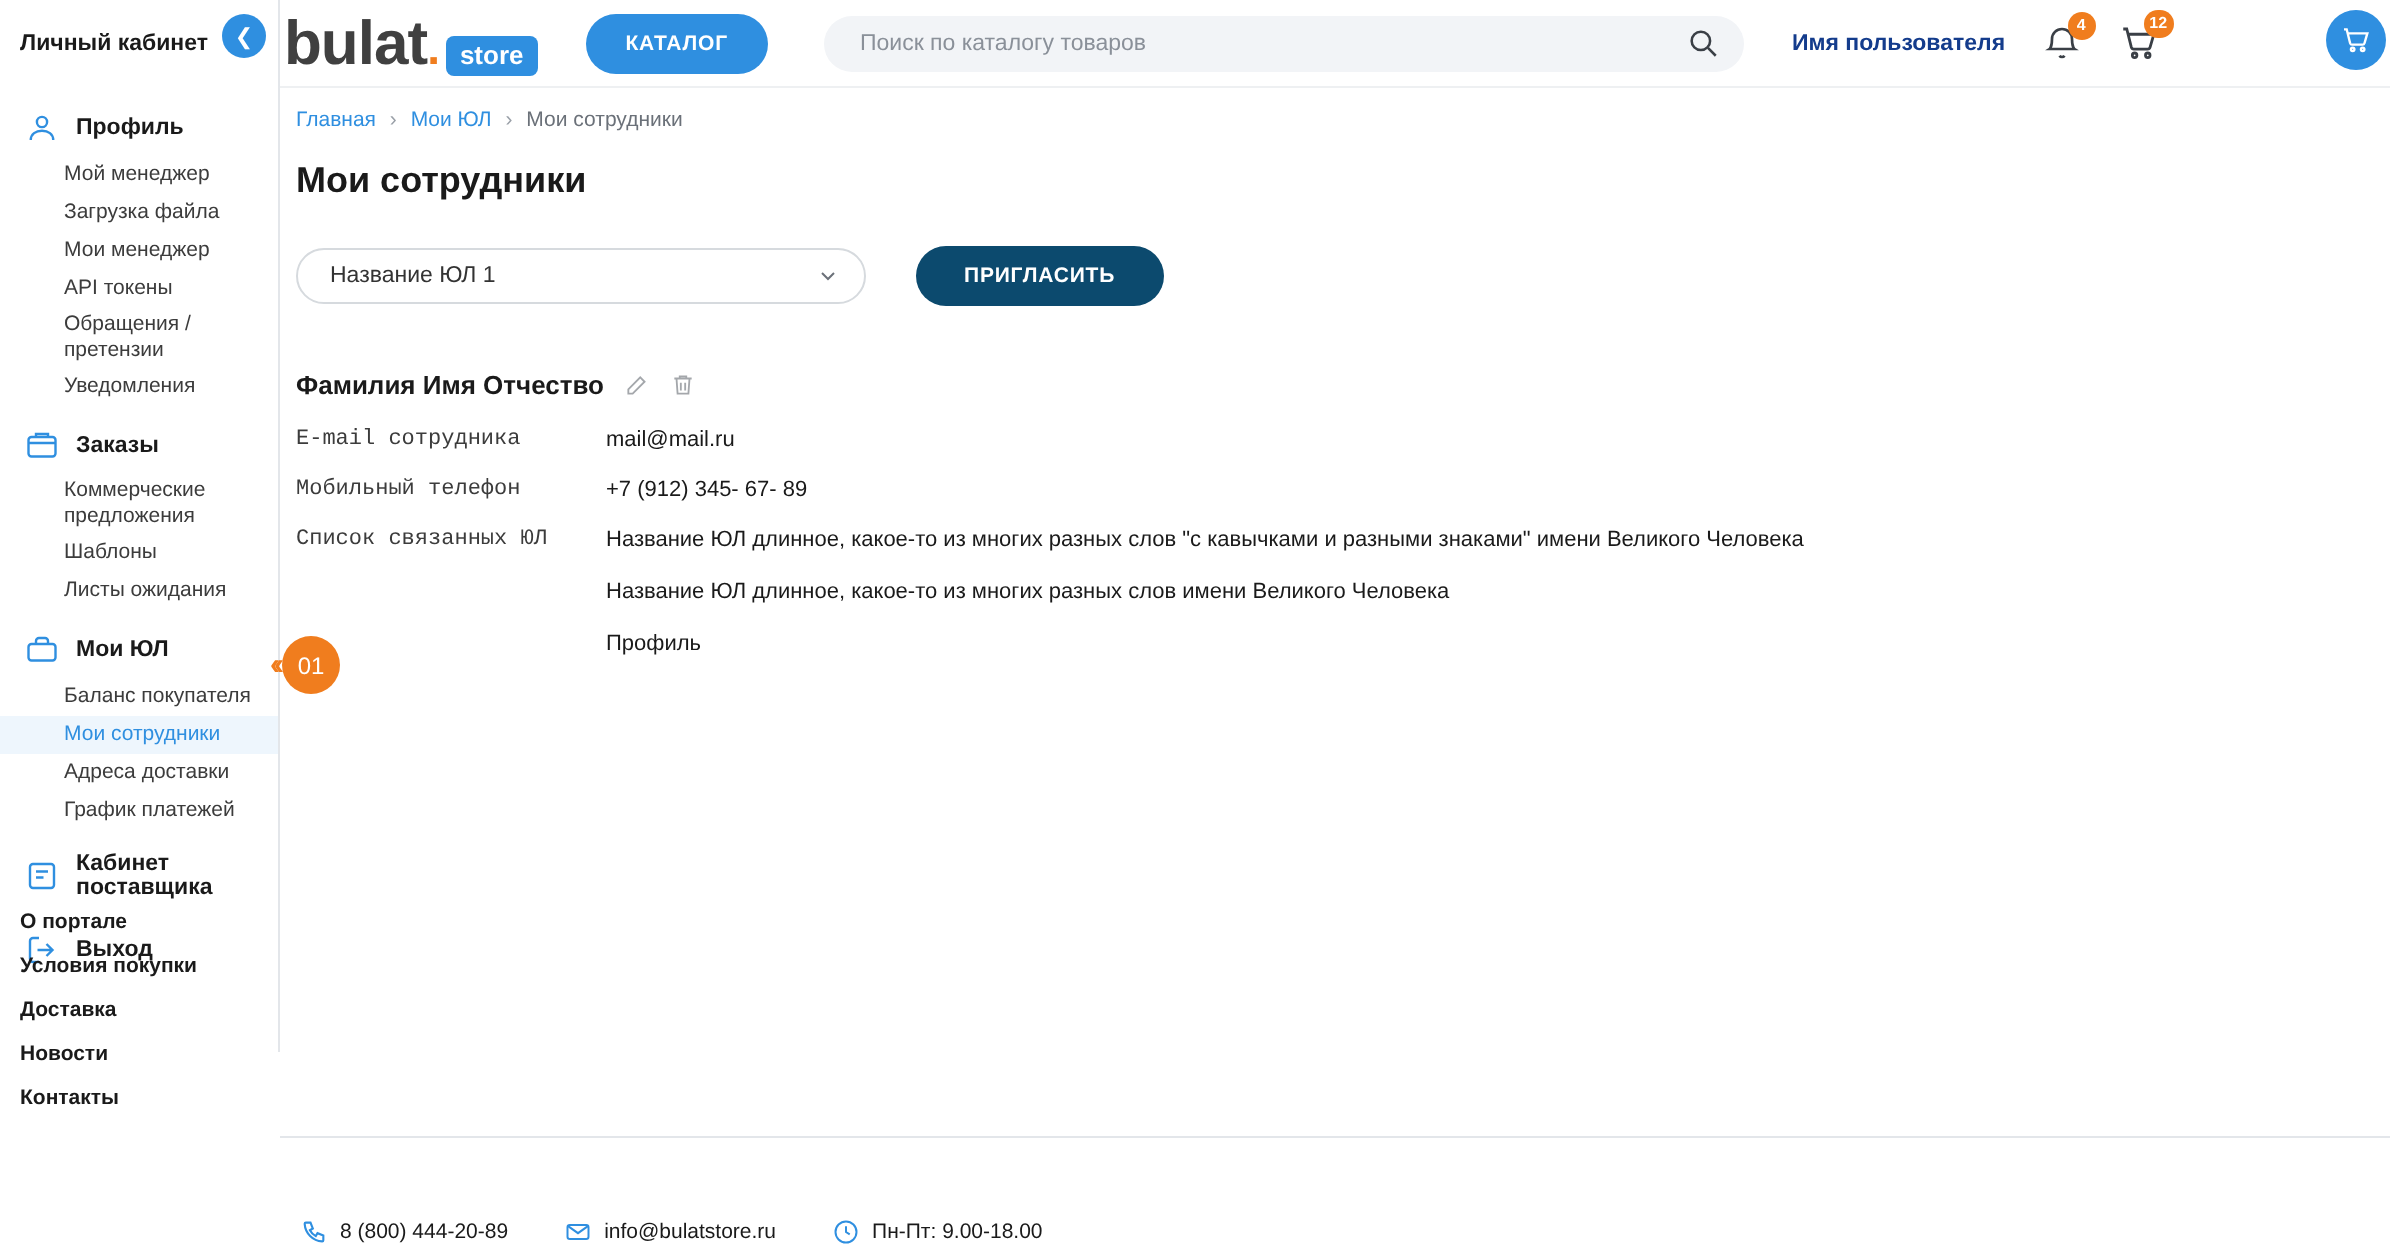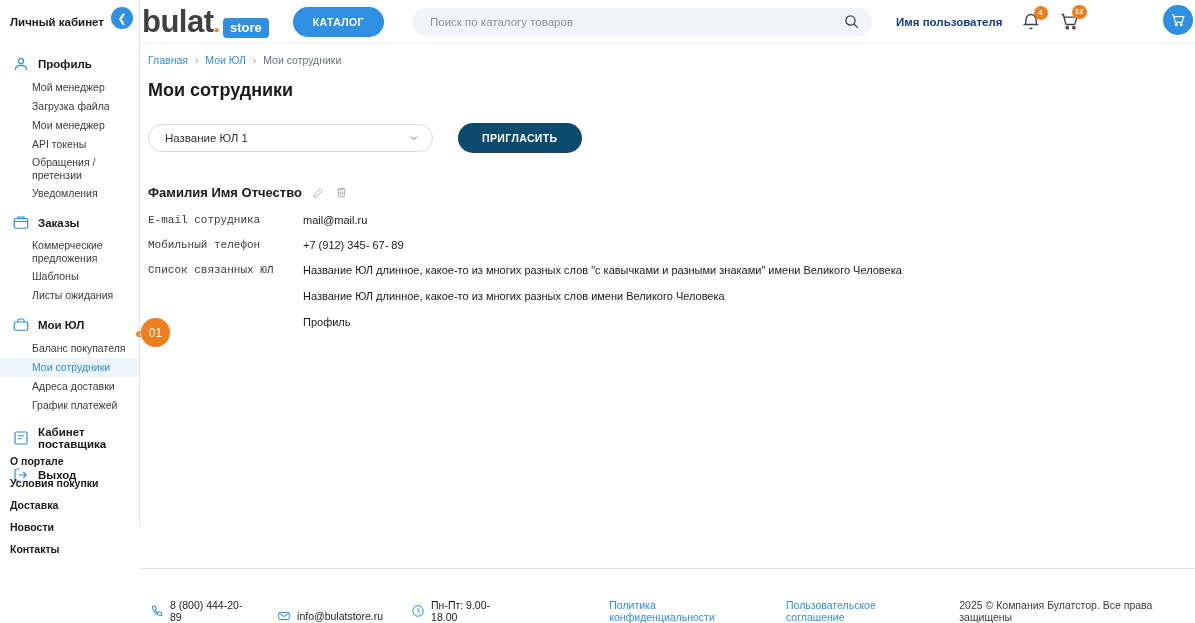--- a/index.html
+++ b/index.html
@@ -413,19 +413,14 @@
     <div class="f-item">
       <span>
         <svg width="14" height="14" viewBox="0 0 24 24" fill="none" stroke="#2f8fe0" stroke-width="1.7">
           <circle cx="12" cy="12" r="9"></circle>
             <path d="M12 7v5l3.2 2"></path>
         </svg>
       </span>
       <span>Пн-Пт: 9.00-18.00</span>
     </div>
 
-    <div class="footer-right">
-      <a class="f-link">Политика конфиденциальности</a>
-      <a class="f-link">Пользовательское соглашение</a>
-      <span class="f-copy">2025 © Компания Булатстор. Все права защищены</span>
-    </div>
   </footer>
 </div>
 
 </body></html>

